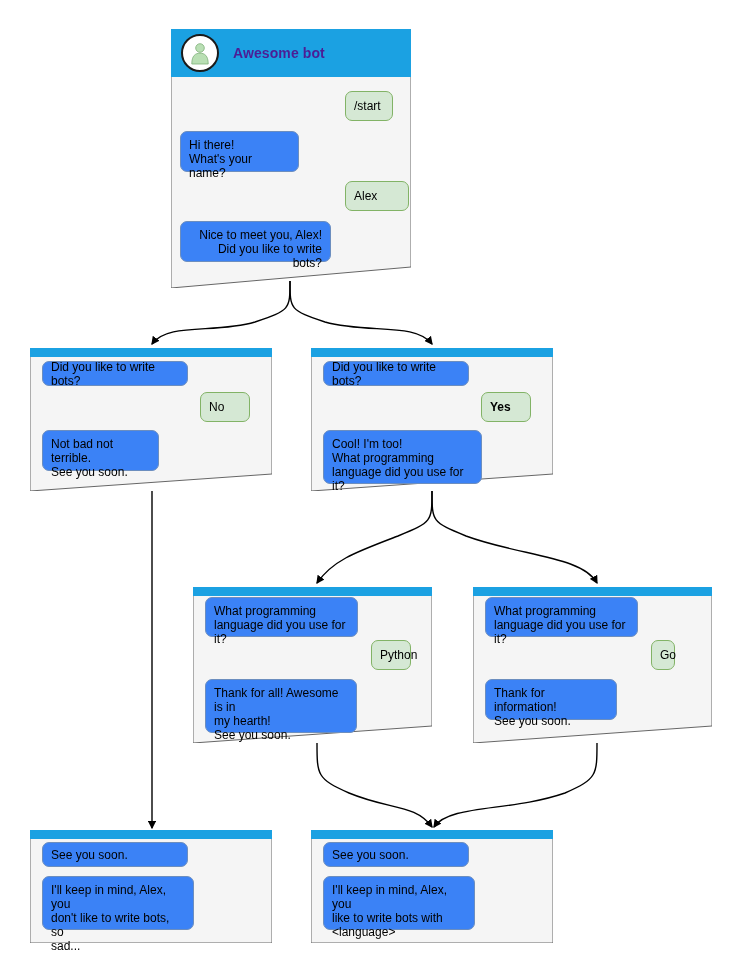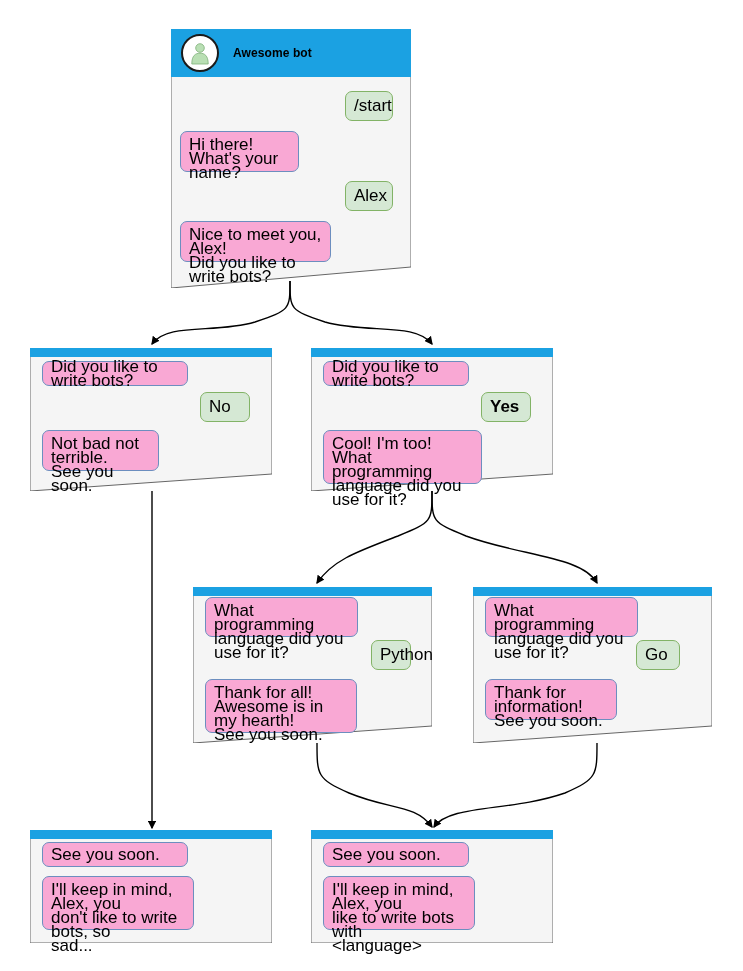--- a/index.html
+++ b/index.html
@@ -72,51 +72,51 @@
     background: #ffffff;
     border: 2px solid #1a1a1a;
     display: flex;
     align-items: center;
     justify-content: center;
     flex: none;
     box-sizing: border-box;
   }
   .avatar svg { display: block; }
   .root-title {
-    color: #000000;
-    font-size: 12px;
+    color: #4c1d95;
+    font-size: 14px;
     font-weight: bold;
     margin-left: 14px;
     letter-spacing: 0.1px;
     white-space: nowrap;
   }
 
   
   .thin-header {
     position: absolute;
     left: 0; top: 0;
     width: 100%;
     height: 9px;
     background: #1ba1e2;
   }
 
   
   .bubble {
     position: absolute;
     box-sizing: border-box;
     border-radius: 7px;
-    font-size: 17px;
+    font-size: 12px;
     line-height: 14px;
     color: #000000;
     padding: 6px 8px 6px 8px;
     white-space: pre-line;
     z-index: 3;
   }
   .bubble.bot {
-    background: #f9a8d4;
+    background: #3b82f6;
     border: 1px solid #6c8ebf;
   }
   .bubble.user {
     background: #d5e8d4;
     border: 1px solid #82b366;
     text-align: left;
   }
 </style>
 </head>
 <body>
@@ -158,23 +158,23 @@
           </svg>
         </div>
         <div class="root-title">Awesome bot</div>
       </div>
 
       <div class="bubble user" style="left:174px; top:62px; width:48px; height:30px; display:flex; align-items:center;">/start</div>
 
       <div class="bubble bot" style="left:9px; top:102px; width:119px; height:41px;">Hi there!
 What's your name?</div>
 
-      <div class="bubble user" style="left:174px; top:152px; width:48px; height:30px; display:flex; align-items:center;">Alex</div>
-
-      <div class="bubble bot" style="left:9px; top:192px; width:151px; height:41px;">Nice to meet you, Alex!
+      <div class="bubble user" style="left:174px; top:152px; width:64px; height:30px; display:flex; align-items:center;">Alex</div>
+
+      <div class="bubble bot" style="left:9px; top:192px; width:151px; height:41px;text-align:right;">Nice to meet you, Alex!
 Did you like to write bots?</div>
     </div>
   </div>
 
   <div class="node" style="left:30px; top:348px; width:242px; height:143px;">
     <svg class="node-shell" viewBox="0 0 242 143" preserveAspectRatio="none">
       <polygon points="0,0 242,0 242,126 0,143" fill="#f5f5f5" stroke="#666666" stroke-width="1"></polygon>
       <rect x="0" y="0" width="242" height="9" fill="#1ba1e2"></rect>
     </svg>
     <div class="node-inner">
@@ -230,21 +230,21 @@
     <svg class="node-shell" viewBox="0 0 239 156" preserveAspectRatio="none">
       <polygon points="0,0 239,0 239,139 0,156" fill="#f5f5f5" stroke="#666666" stroke-width="1"></polygon>
       <rect x="0" y="0" width="239" height="9" fill="#1ba1e2"></rect>
     </svg>
     <div class="node-inner">
       <div class="thin-header"></div>
 
       <div class="bubble bot" style="left:12px; top:10px; width:153px; height:40px;">What programming
 language did you use for it?</div>
 
-      <div class="bubble user" style="left:163px; top:53px; width:44px; height:30px; display:flex; align-items:center;">Go</div>
+      <div class="bubble user" style="left:178px; top:53px; width:24px; height:30px; display:flex; align-items:center;">Go</div>
 
       <div class="bubble bot" style="left:12px; top:92px; width:132px; height:41px;">Thank for information!
 See you soon.</div>
     </div>
   </div>
 
   <div class="node" style="left:30px; top:830px; width:242px; height:113px;">
     <svg class="node-shell" viewBox="0 0 242 113" preserveAspectRatio="none">
       <polygon points="0,0 242,0 242,113 0,113" fill="#f5f5f5" stroke="#666666" stroke-width="1"></polygon>
       <rect x="0" y="0" width="242" height="9" fill="#1ba1e2"></rect>

